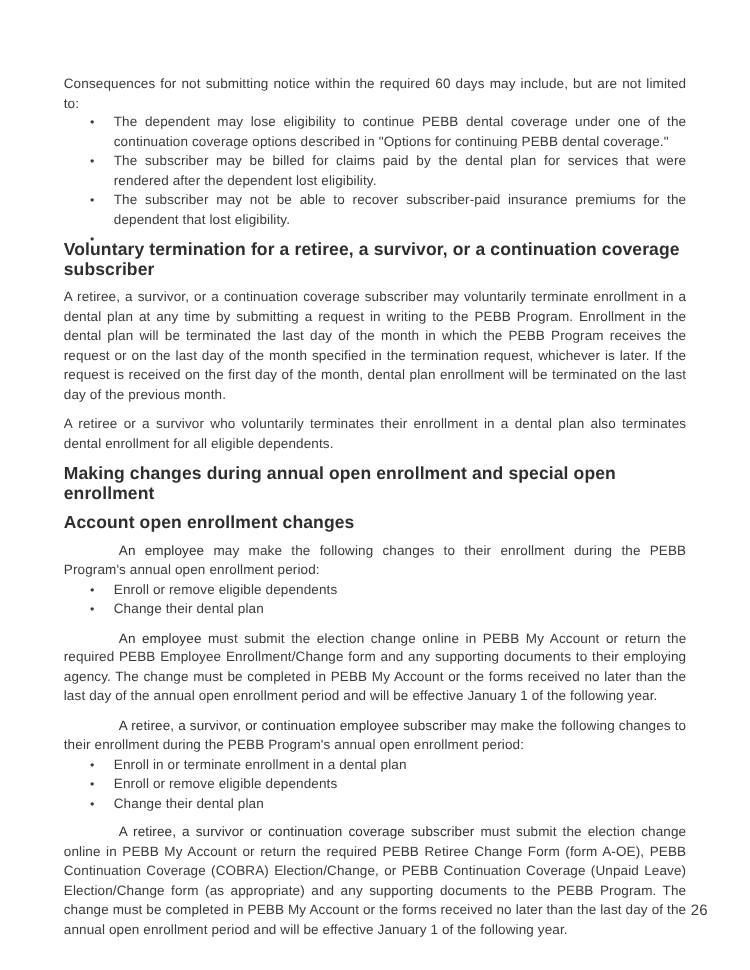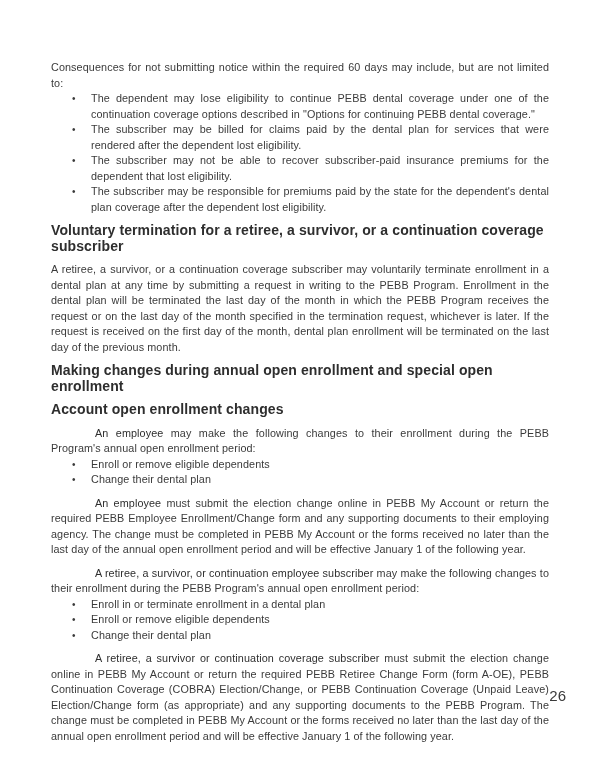--- a/index.html
+++ b/index.html
@@ -55,40 +55,41 @@
     position: absolute;
     left: 21px;
     top: 0;
     font-size: 10px;
   }
   .b { font-weight: normal; color: #2e2e2e; margin-left: 44px; }
   .i { }
   .page-number {
     position: absolute;
     right: 52px;
-    top: 688px;
-    font-size: 15px;
+    top: 721px;
+    font-size: 12px;
     line-height: 15px;
     color: #3a3a3a;
   }
 </style>
 </head>
 <body>
 
 <div class="page">
   <main class="content" id="doc-content">
       <p class="lead-in"><span>Consequences for not submitting notice within the required 60 days may include, but are not limited to:</span></p>
       <ul>
         <li><span class="bullet">•</span><span>The dependent may lose eligibility to continue PEBB dental coverage under one of the continuation coverage options described in "Options for continuing PEBB dental coverage."</span></li>
         <li><span class="bullet">•</span><span>The subscriber may be billed for claims paid by the dental plan for services that were rendered after the dependent lost eligibility.</span></li>
         <li><span class="bullet">•</span><span>The subscriber may not be able to recover subscriber-paid insurance premiums for the dependent that lost eligibility.</span></li>
-        <li><span class="bullet">•</span><span>The subscriber may be responsible for premiums paid by the state for the dependent's dental plan coverage after the dependent lost eligibility.</span></li>
+        <li><span class="bullet">•</span></li>
       </ul>
       <h2><span>Voluntary termination for a retiree, a survivor, or a continuation coverage subscriber</span></h2>
       <p><span>A retiree, a survivor, or a continuation coverage subscriber may voluntarily terminate enrollment in a dental plan at any time by submitting a request in writing to the PEBB Program. Enrollment in the dental plan will be terminated the last day of the month in which the PEBB Program receives the request or on the last day of the month specified in the termination request, whichever is later. If the request is received on the first day of the month, dental plan enrollment will be terminated on the last day of the previous month.</span></p>
+      <p><span>A retiree or a survivor who voluntarily terminates their enrollment in a dental plan also terminates dental enrollment for all eligible dependents.</span></p>
       <h2><span>Making changes during annual open enrollment and special open enrollment</span></h2>
       <h2><span>Account open enrollment changes</span></h2>
       <p class="lead-in"><span class="b">An employee</span><span> may make the following changes to their enrollment during the PEBB Program's annual open enrollment period:</span></p>
       <ul>
         <li><span class="bullet">•</span><span>Enroll or remove eligible dependents</span></li>
         <li><span class="bullet">•</span><span>Change their dental plan</span></li>
       </ul>
       <p><span class="b">An employee</span><span> must submit the election change online in PEBB My Account or return the required </span><span class="i">PEBB Employee Enrollment/Change</span><span> form and any supporting documents to their employing agency. The change must be completed in PEBB My Account or the forms received no later than the last day of the annual open enrollment period and will be effective January 1 of the following year.</span></p>
       <p class="lead-in"><span class="b">A retiree, a survivor, or continuation employee subscriber</span><span> may make the following changes to their enrollment during the PEBB Program's annual open enrollment period:</span></p>
       <ul>

